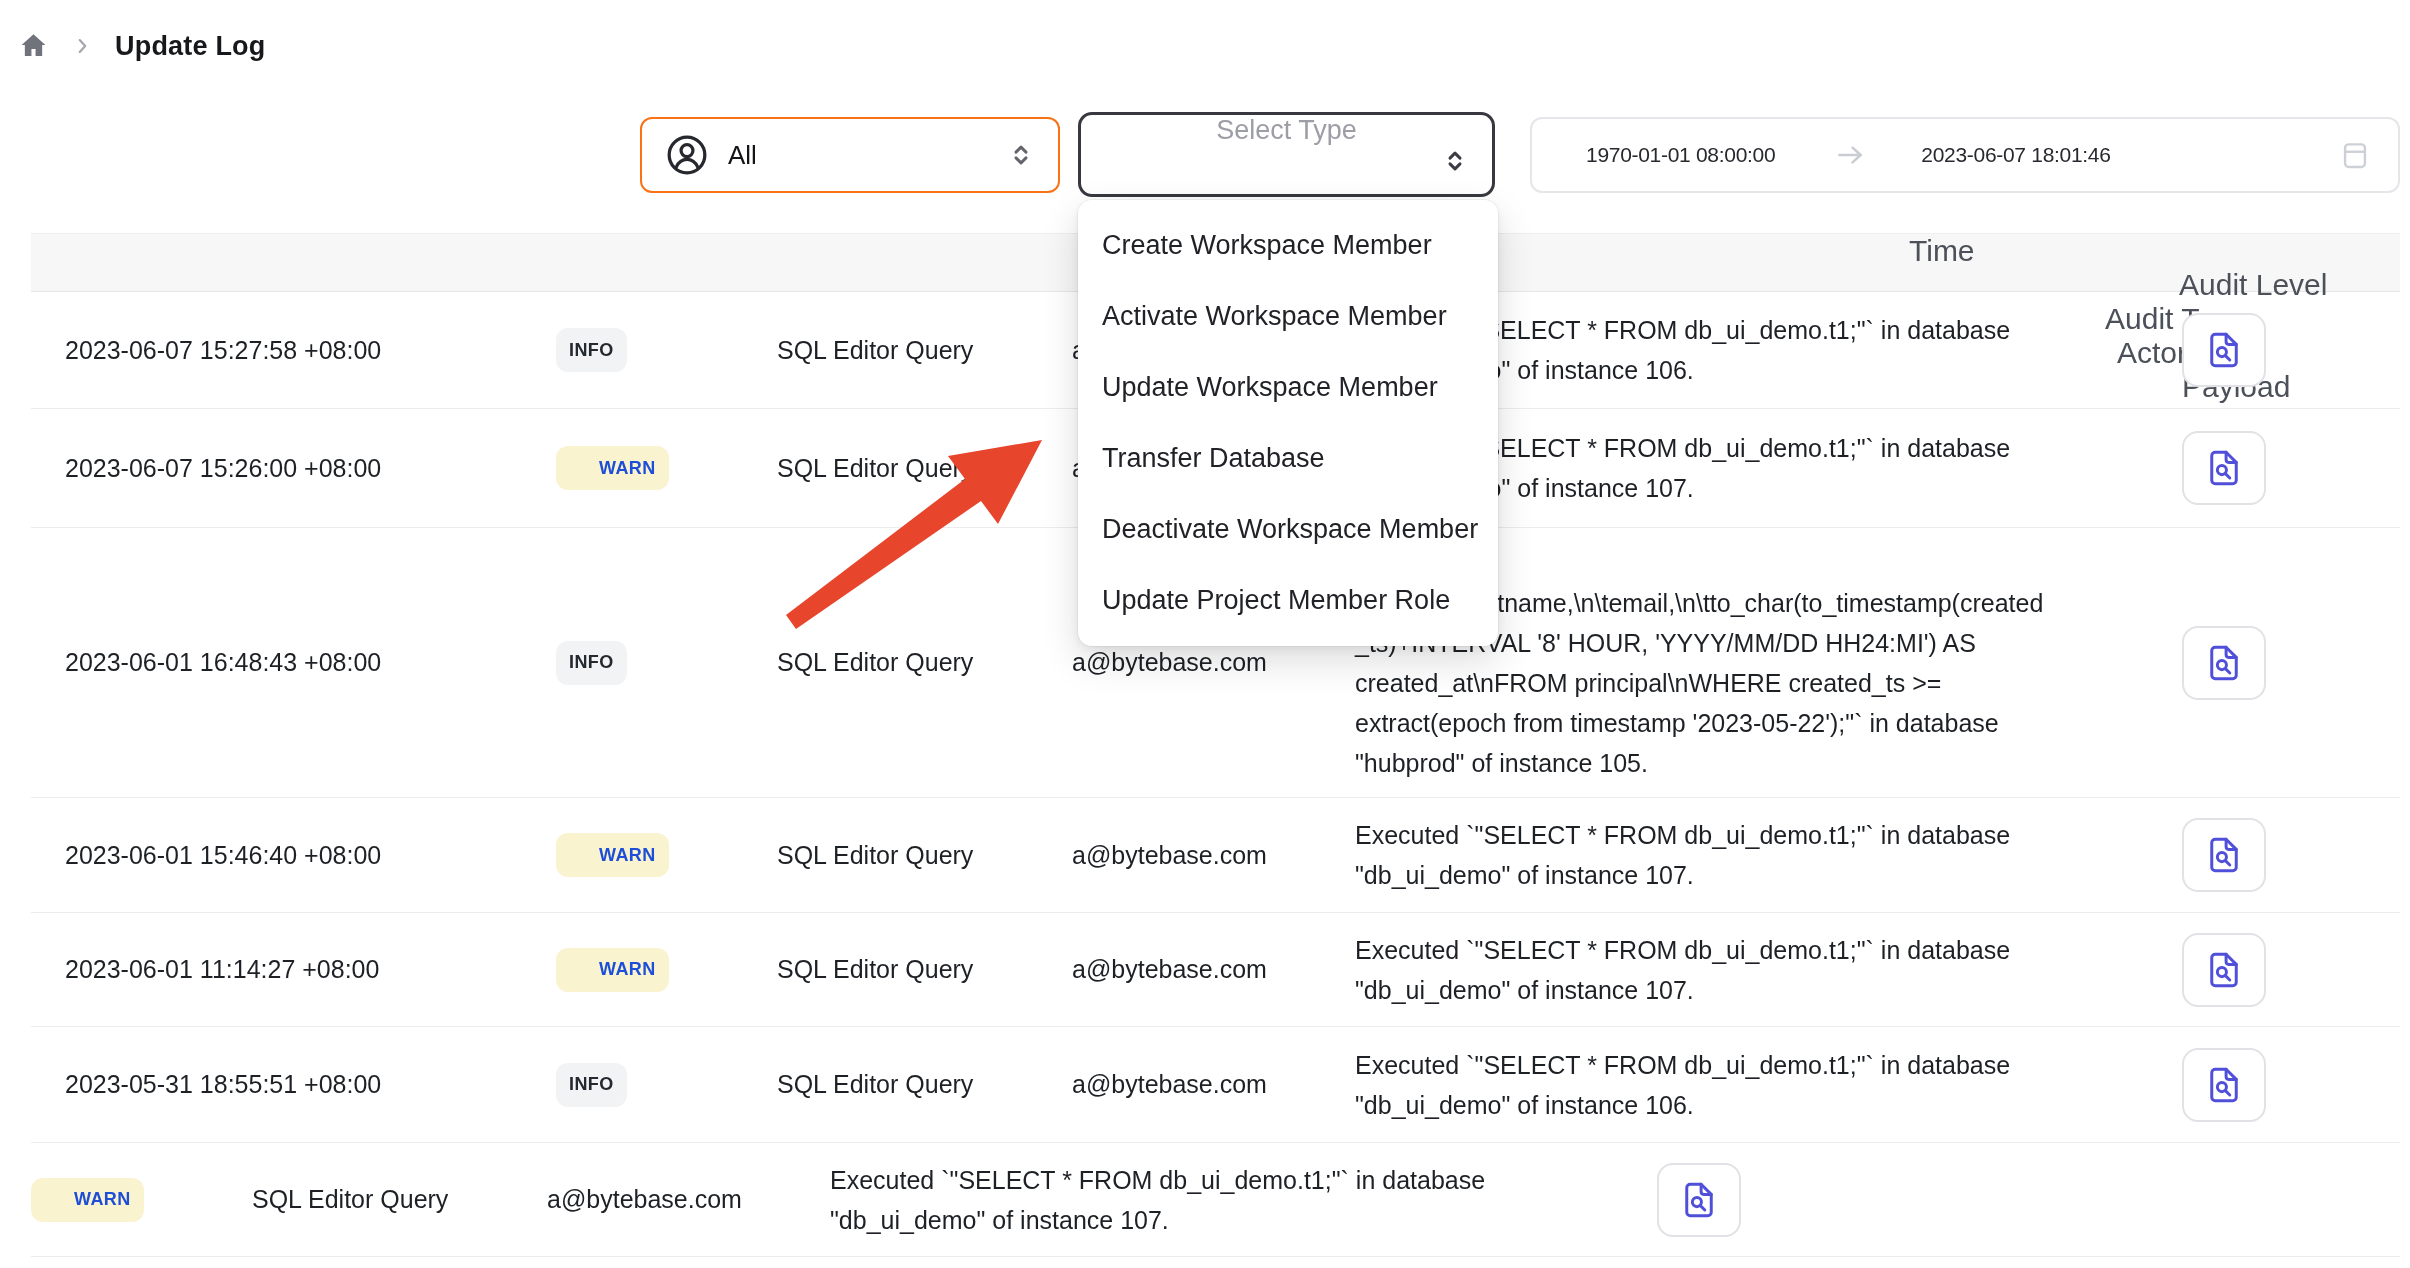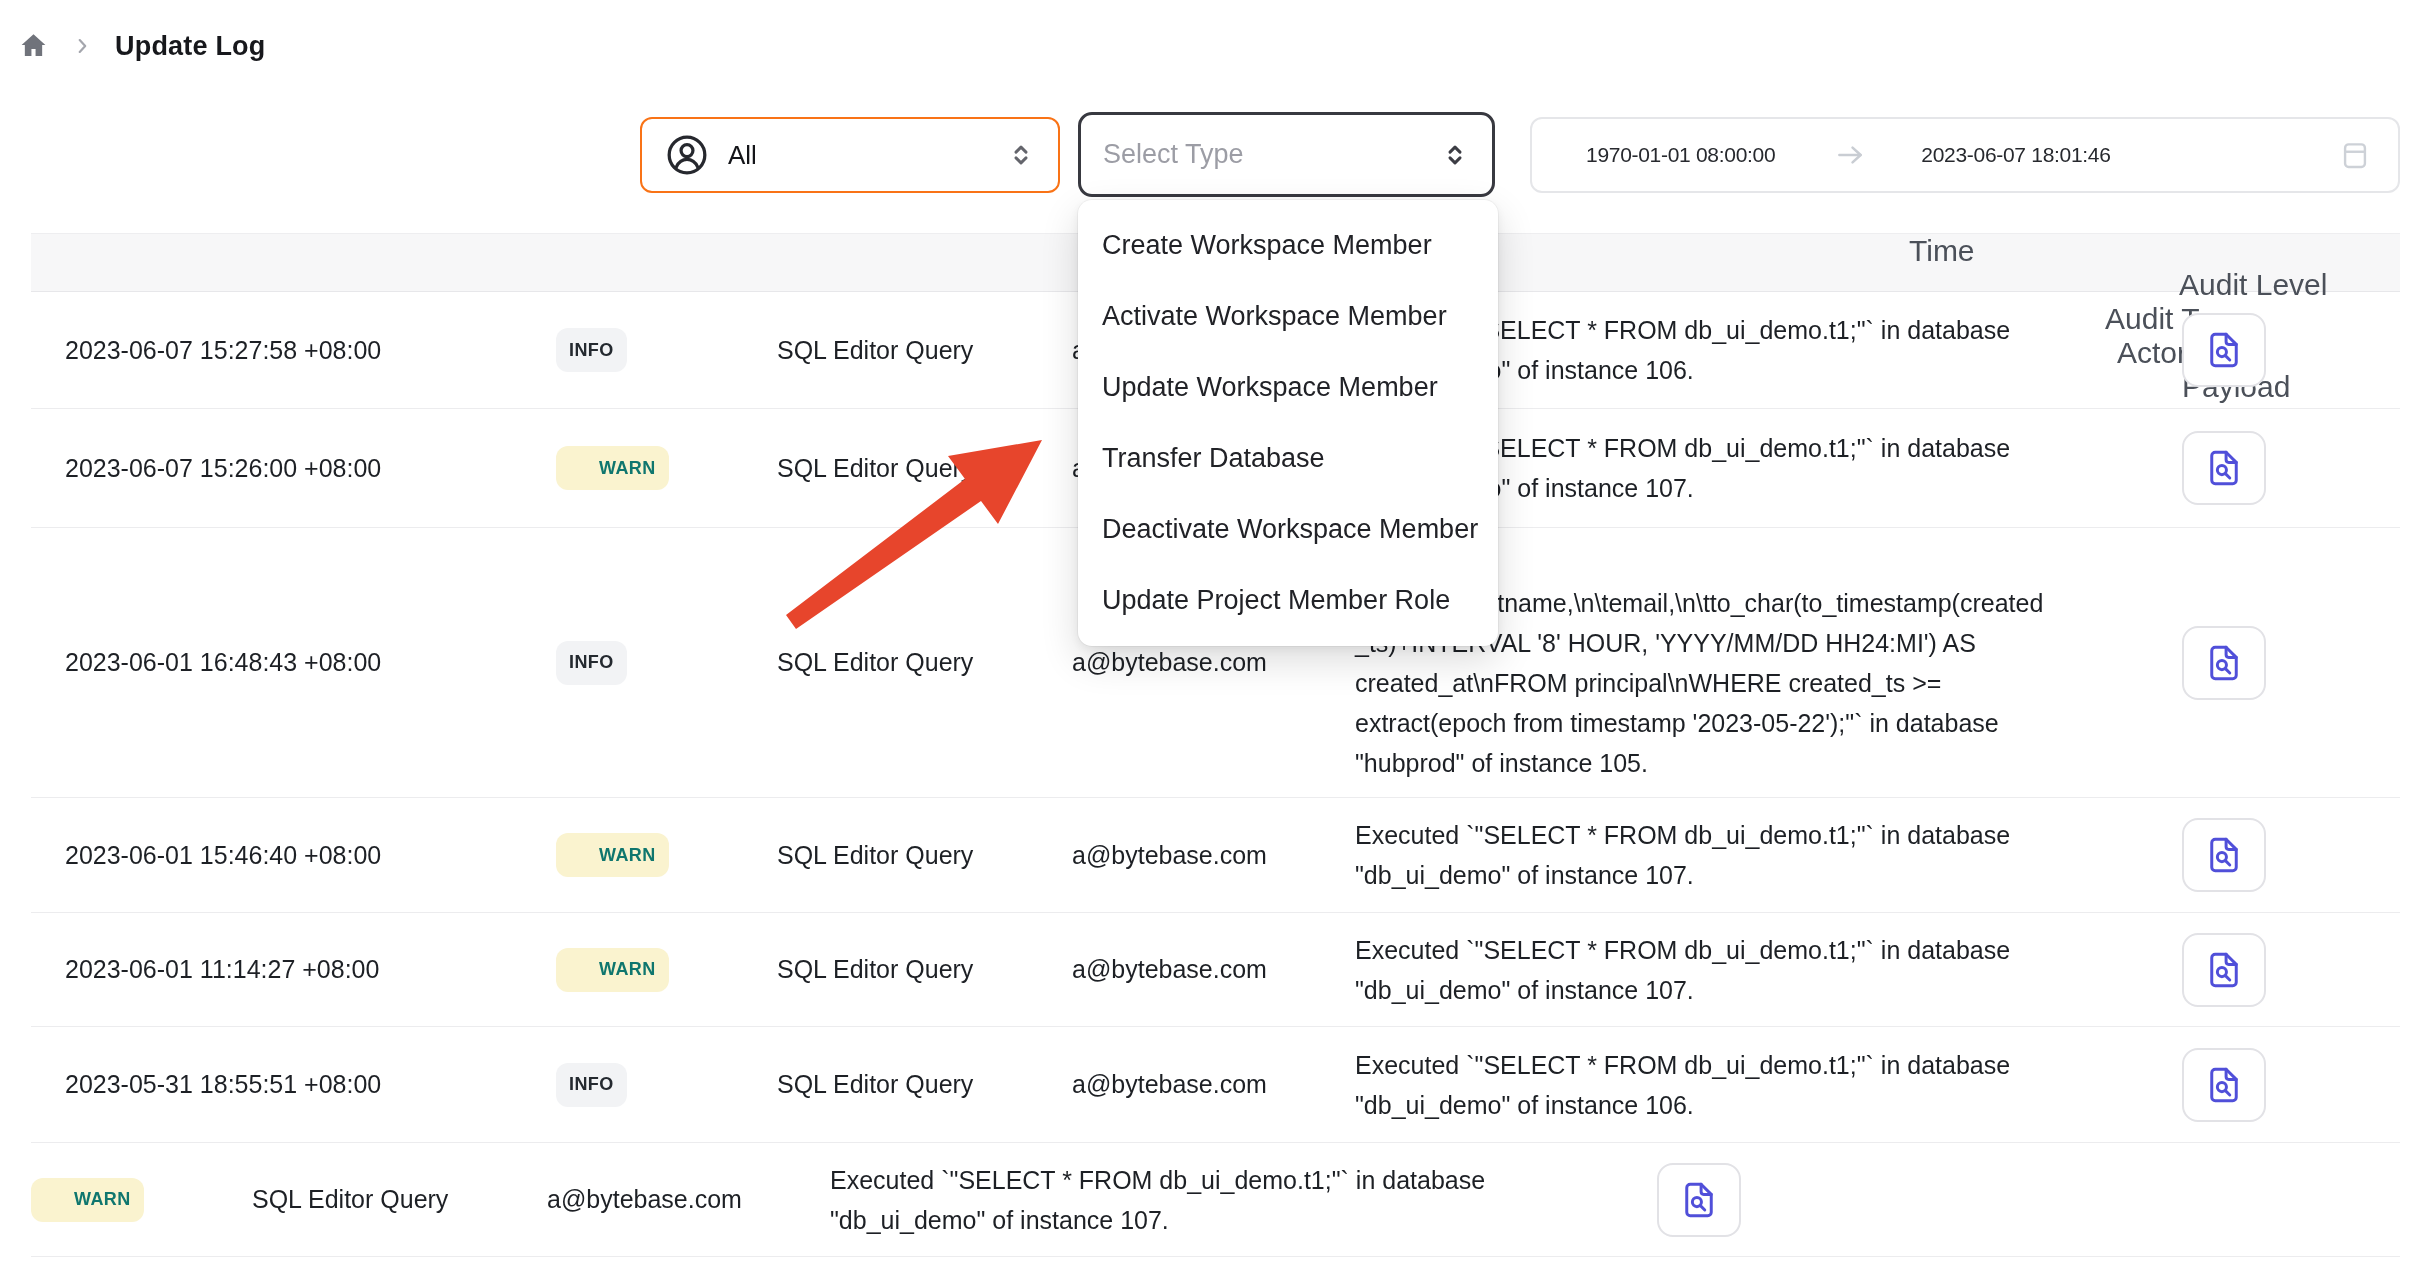--- a/index.html
+++ b/index.html
@@ -8,21 +8,21 @@
 
   
   .breadcrumb{position:absolute;left:18px;top:22px;height:48px;display:flex;align-items:center;gap:22px;}
   .bc-title{font-size:27px;font-weight:600;color:#17181c;letter-spacing:.2px;}
 
   
   .sel{position:absolute;box-sizing:border-box;background:#fff;display:flex;align-items:center;}
   .sel-all{left:640px;top:117px;width:420px;height:76px;border:2px solid #f97316;border-radius:12px;padding:0 22px;gap:18px;}
   .sel-val{font-size:26px;color:#141519;}
   .updown{margin-left:auto;display:flex;color:#64656c;}
-  .sel-type{left:1078px;top:112px;width:417px;height:85px;border:3px solid #383940;border-radius:14px;padding:0 22px;}
+  .sel-type{left:1078px;top:112px;width:417px;height:85px;border:3px solid #383940;border-radius:14px;padding:0 22px;flex-direction:column;}
   .sel-ph{font-size:27px;color:#9c9da5;}
   .updown.dark{color:#3c3d44;}
 
   .daterange{position:absolute;left:1530px;top:117px;width:870px;height:76px;box-sizing:border-box;border:2px solid #e5e6e9;border-radius:12px;display:flex;align-items:center;padding:0 26px 0 54px;background:#fff;}
   .dr-text{font-size:21px;color:#27292e;letter-spacing:-.3px;}
   .dr-arrow{margin:0 54px 0 58px;display:flex;}
   .dr-cal{margin-left:auto;display:flex;}
 
   
   .table{position:absolute;left:31px;top:233px;width:2369px;}
@@ -39,21 +39,21 @@
   .tbody .trow:nth-child(2){height:118px;}
   .tbody .trow:nth-child(3){height:269px;}
   .tbody .trow:nth-child(4){height:114px;}
   .tbody .trow:nth-child(5){height:113px;}
   .tbody .trow:nth-child(6){height:115px;}
   .tbody .trow:nth-child(7){height:113px;}
   .trow.partial{height:20px;border-bottom:none;}
 
   .badge{display:inline-flex;align-items:center;justify-content:center;height:44px;padding:0 13px;border-radius:12px;font-size:18px;font-weight:700;letter-spacing:.4px;}
   .badge.info{background:#f2f3f5;color:#24292f;}
-  .badge.warn{background:#faf3cf;color:#0f766e;padding-left:43px;}
+  .badge.warn{background:#faf3cf;color:#1d4ed8;padding-left:43px;}
 
   .payload-btn{width:84px;height:74px;border:2px solid #e2e2e6;border-radius:16px;background:#fff;display:flex;align-items:center;justify-content:center;cursor:pointer;padding:0;}
 
   
   .type-menu{position:absolute;left:1078px;top:200px;width:420px;box-sizing:border-box;padding:10px 0;background:#fff;border-radius:14px;box-shadow:0 0 0 1px rgba(0,0,0,.04),0 14px 38px rgba(0,0,0,.14),0 3px 10px rgba(0,0,0,.06);z-index:10;}
   .type-menu .item{height:71px;line-height:71px;padding:0 100px 0 24px;font-size:27px;color:#212227;white-space:nowrap;overflow:hidden;cursor:pointer;}
 
   .annot-arrow{position:absolute;left:0;top:0;width:2410px;height:1268px;z-index:20;pointer-events:none;}
   svg{display:block;}
 </style>

